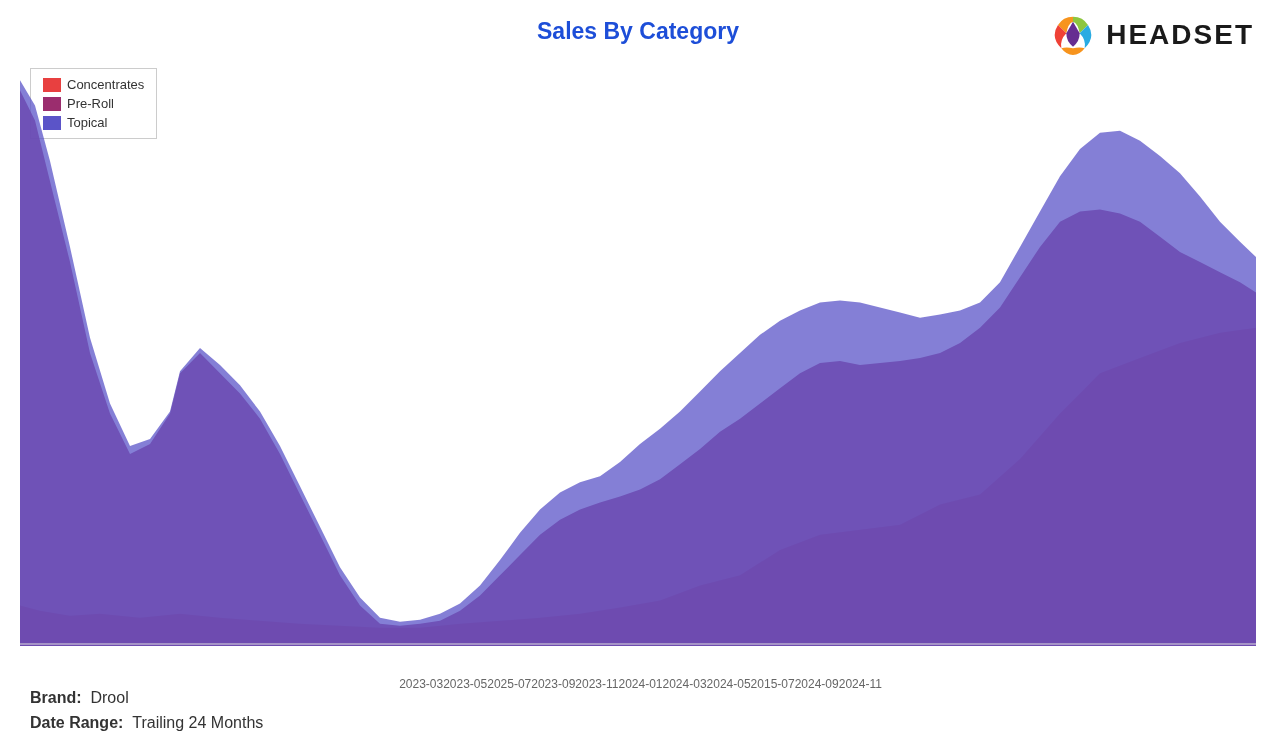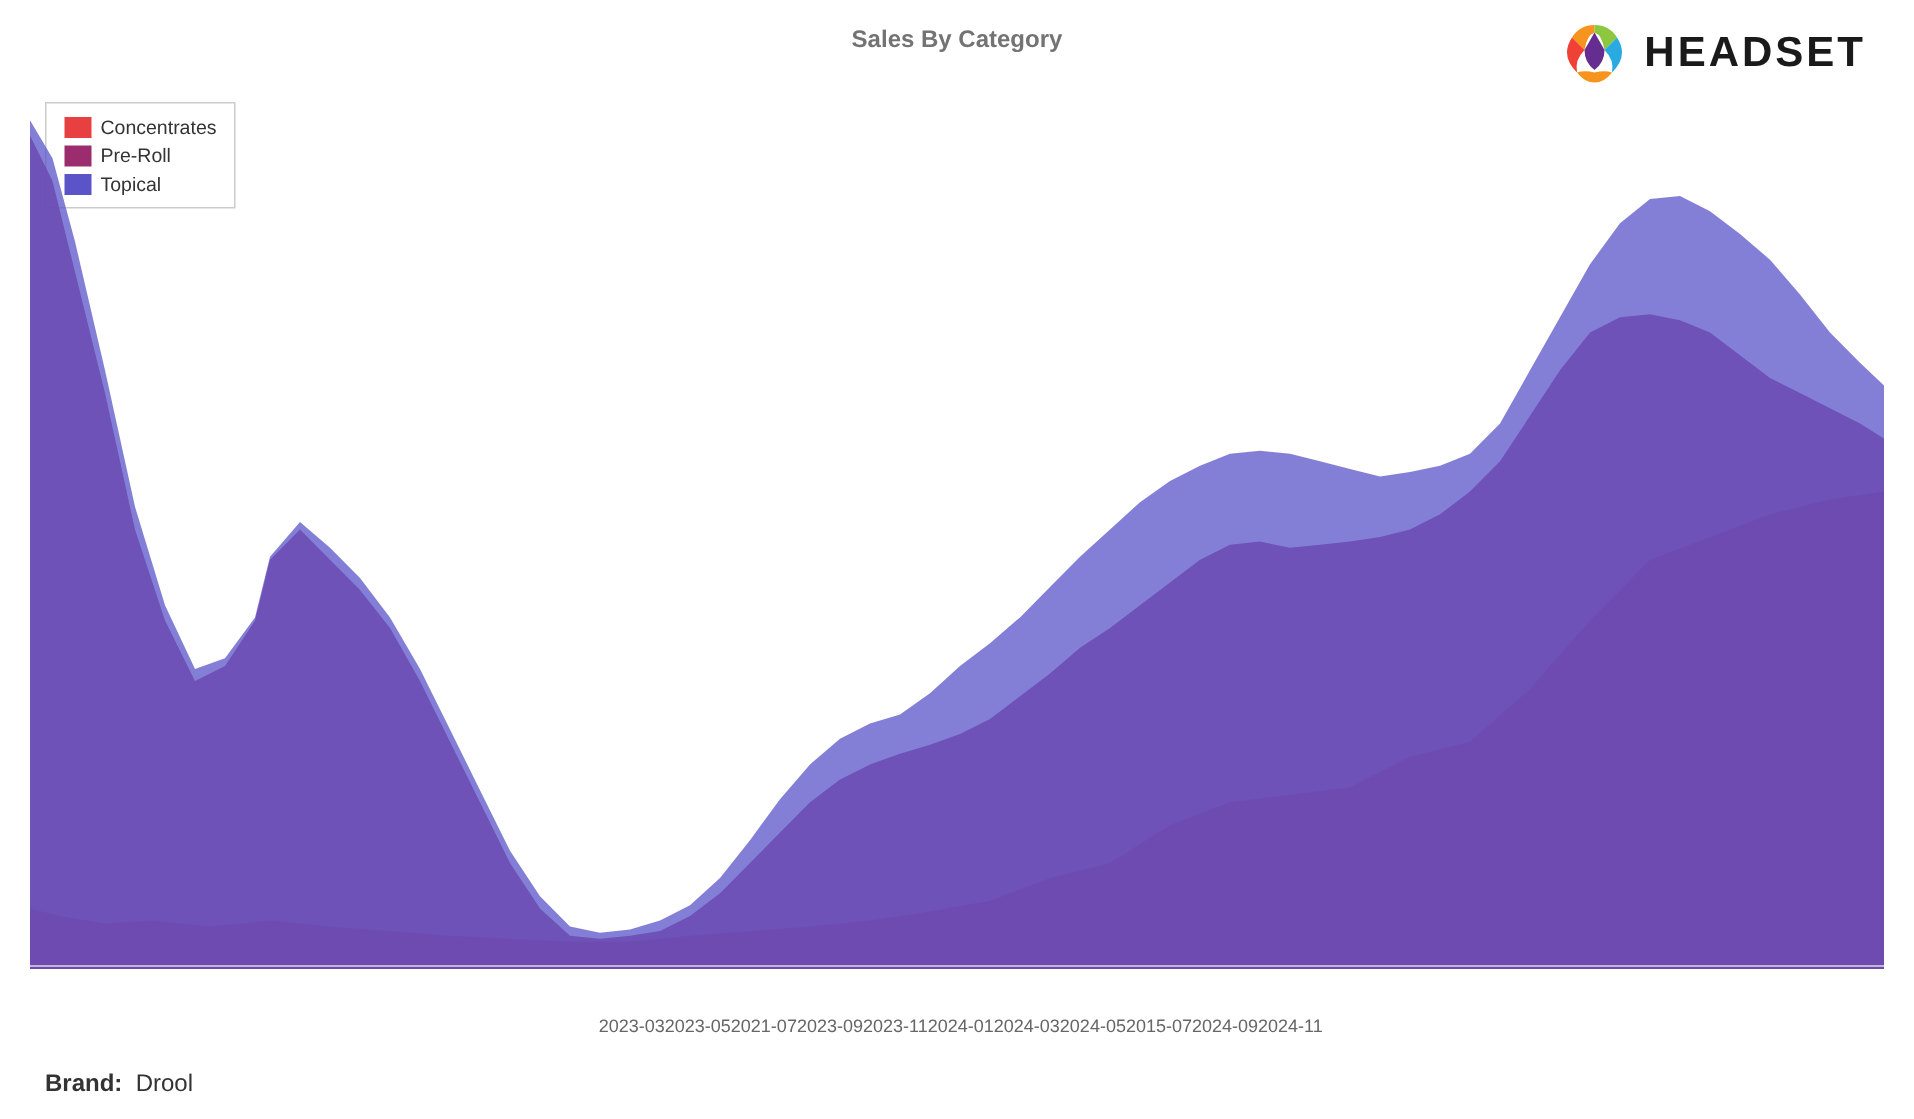--- a/index.html
+++ b/index.html
@@ -14,21 +14,21 @@
     .page-container {
       width: 1276px;
       height: 746px;
       background: #fff;
       position: relative;
     }
     
     .logo-area {
       position: absolute;
       top: 10px;
-      right: 32px;
+      right: 22px;
       display: flex;
       align-items: center;
       gap: 8px;
     }
     .logo-icon {
       width: 50px;
       height: 50px;
     }
     .logo-text {
       font-size: 28px;
@@ -36,23 +36,23 @@
       color: #1a1a1a;
       letter-spacing: 2px;
     }
     
     .chart-title {
       position: absolute;
       top: 18px;
       left: 0;
       right: 0;
       text-align: center;
-      font-size: 16px;
+      font-size: 23px;
       font-weight: 700;
-      color: #737373;
+      color: #1d4ed8;
     }
     
     .legend {
       position: absolute;
       top: 68px;
       left: 30px;
       border: 1px solid #ccc;
       padding: 8px 12px;
       background: #fff;
       display: flex;
@@ -340,31 +340,35 @@
           Z
         " fill="#5b54c8" opacity="0.75" clip-path="url(#chart-clip)"></path>
 
       <line x1="0" y1="578" x2="1236" y2="578" stroke="#ddd" stroke-width="1"></line>
     </svg>
   </div>
 
   <div class="xaxis-labels">
     <span class="xaxis-label" style="margin-left:10px;">2023-03</span>
     <span class="xaxis-label">2023-05</span>
-    <span class="xaxis-label">2021-07</span>
+    <span class="xaxis-label">2025-07</span>
     <span class="xaxis-label">2023-09</span>
     <span class="xaxis-label">2023-11</span>
     <span class="xaxis-label">2024-01</span>
     <span class="xaxis-label">2024-03</span>
     <span class="xaxis-label">2024-05</span>
     <span class="xaxis-label">2015-07</span>
     <span class="xaxis-label">2024-09</span>
     <span class="xaxis-label" style="margin-right:5px;">2024-11</span>
   </div>
 
   <div class="footer-info">
     <div>
       <span class="label">Brand:</span>
       &nbsp;<span>Drool</span>
     </div>
+    <div>
+      <span class="label">Date Range:</span>
+      &nbsp;<span>Trailing 24 Months</span>
+    </div>
   </div>
 
 </div>
 
 </body></html>

